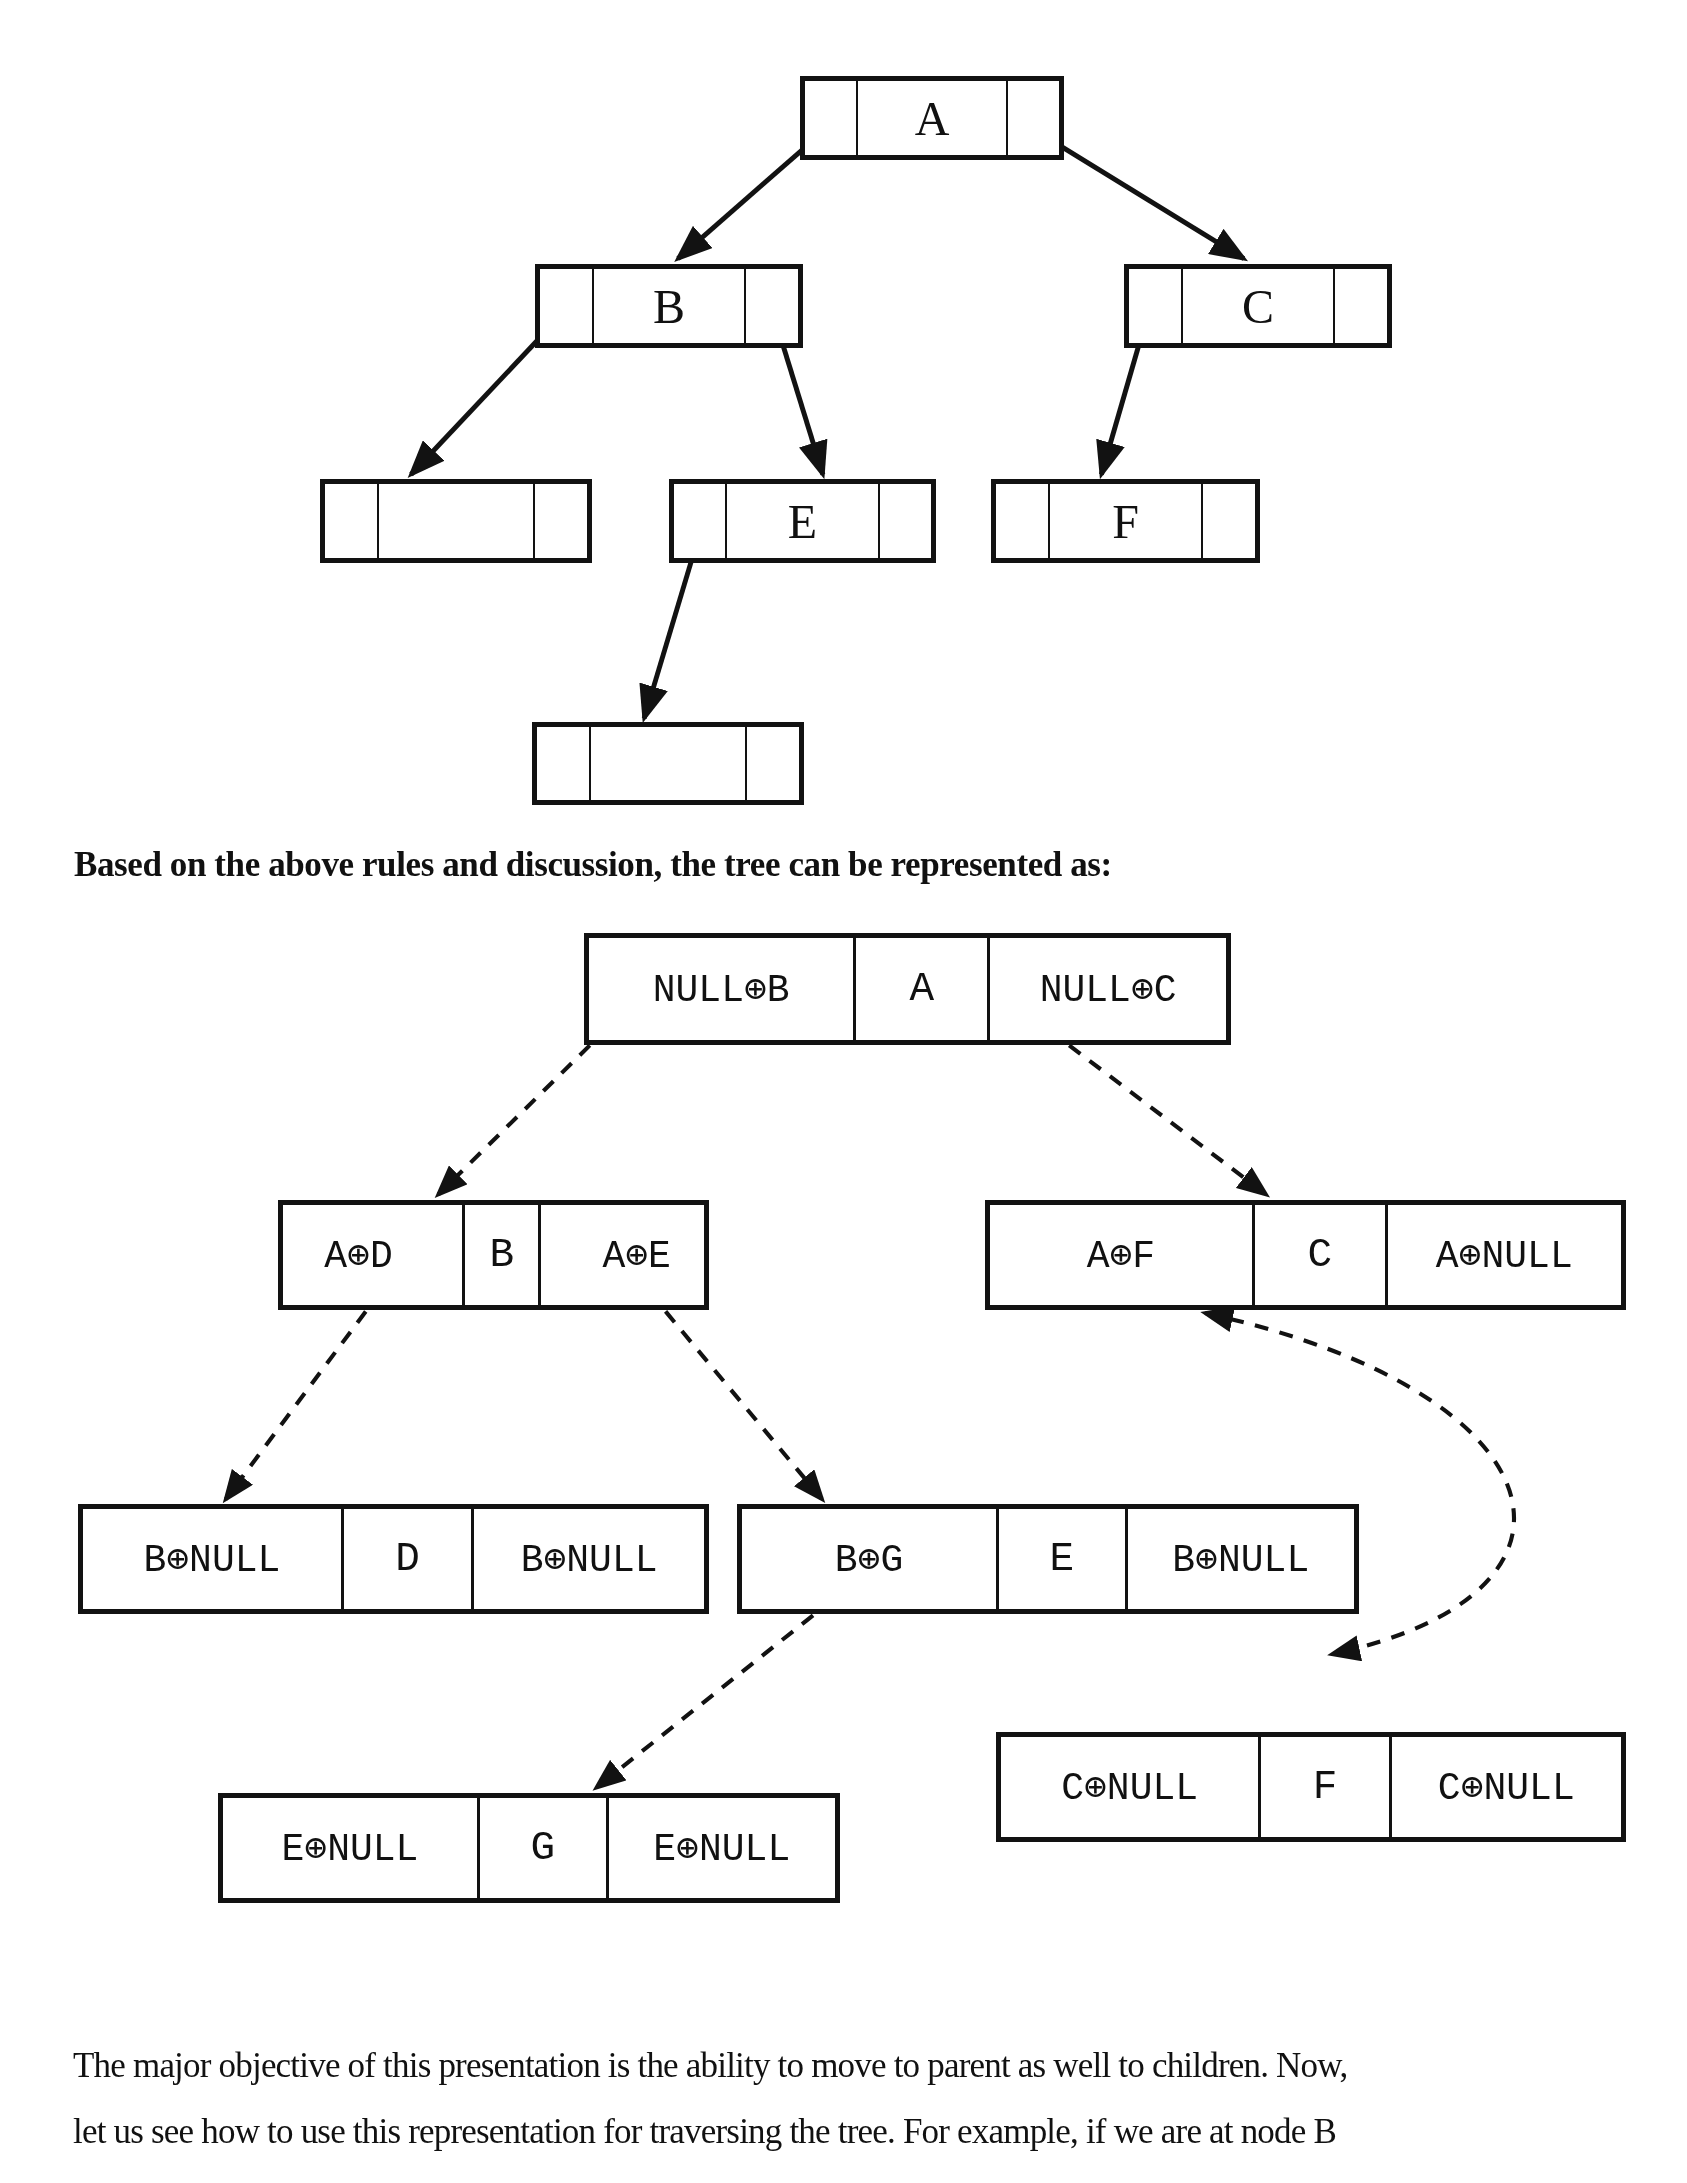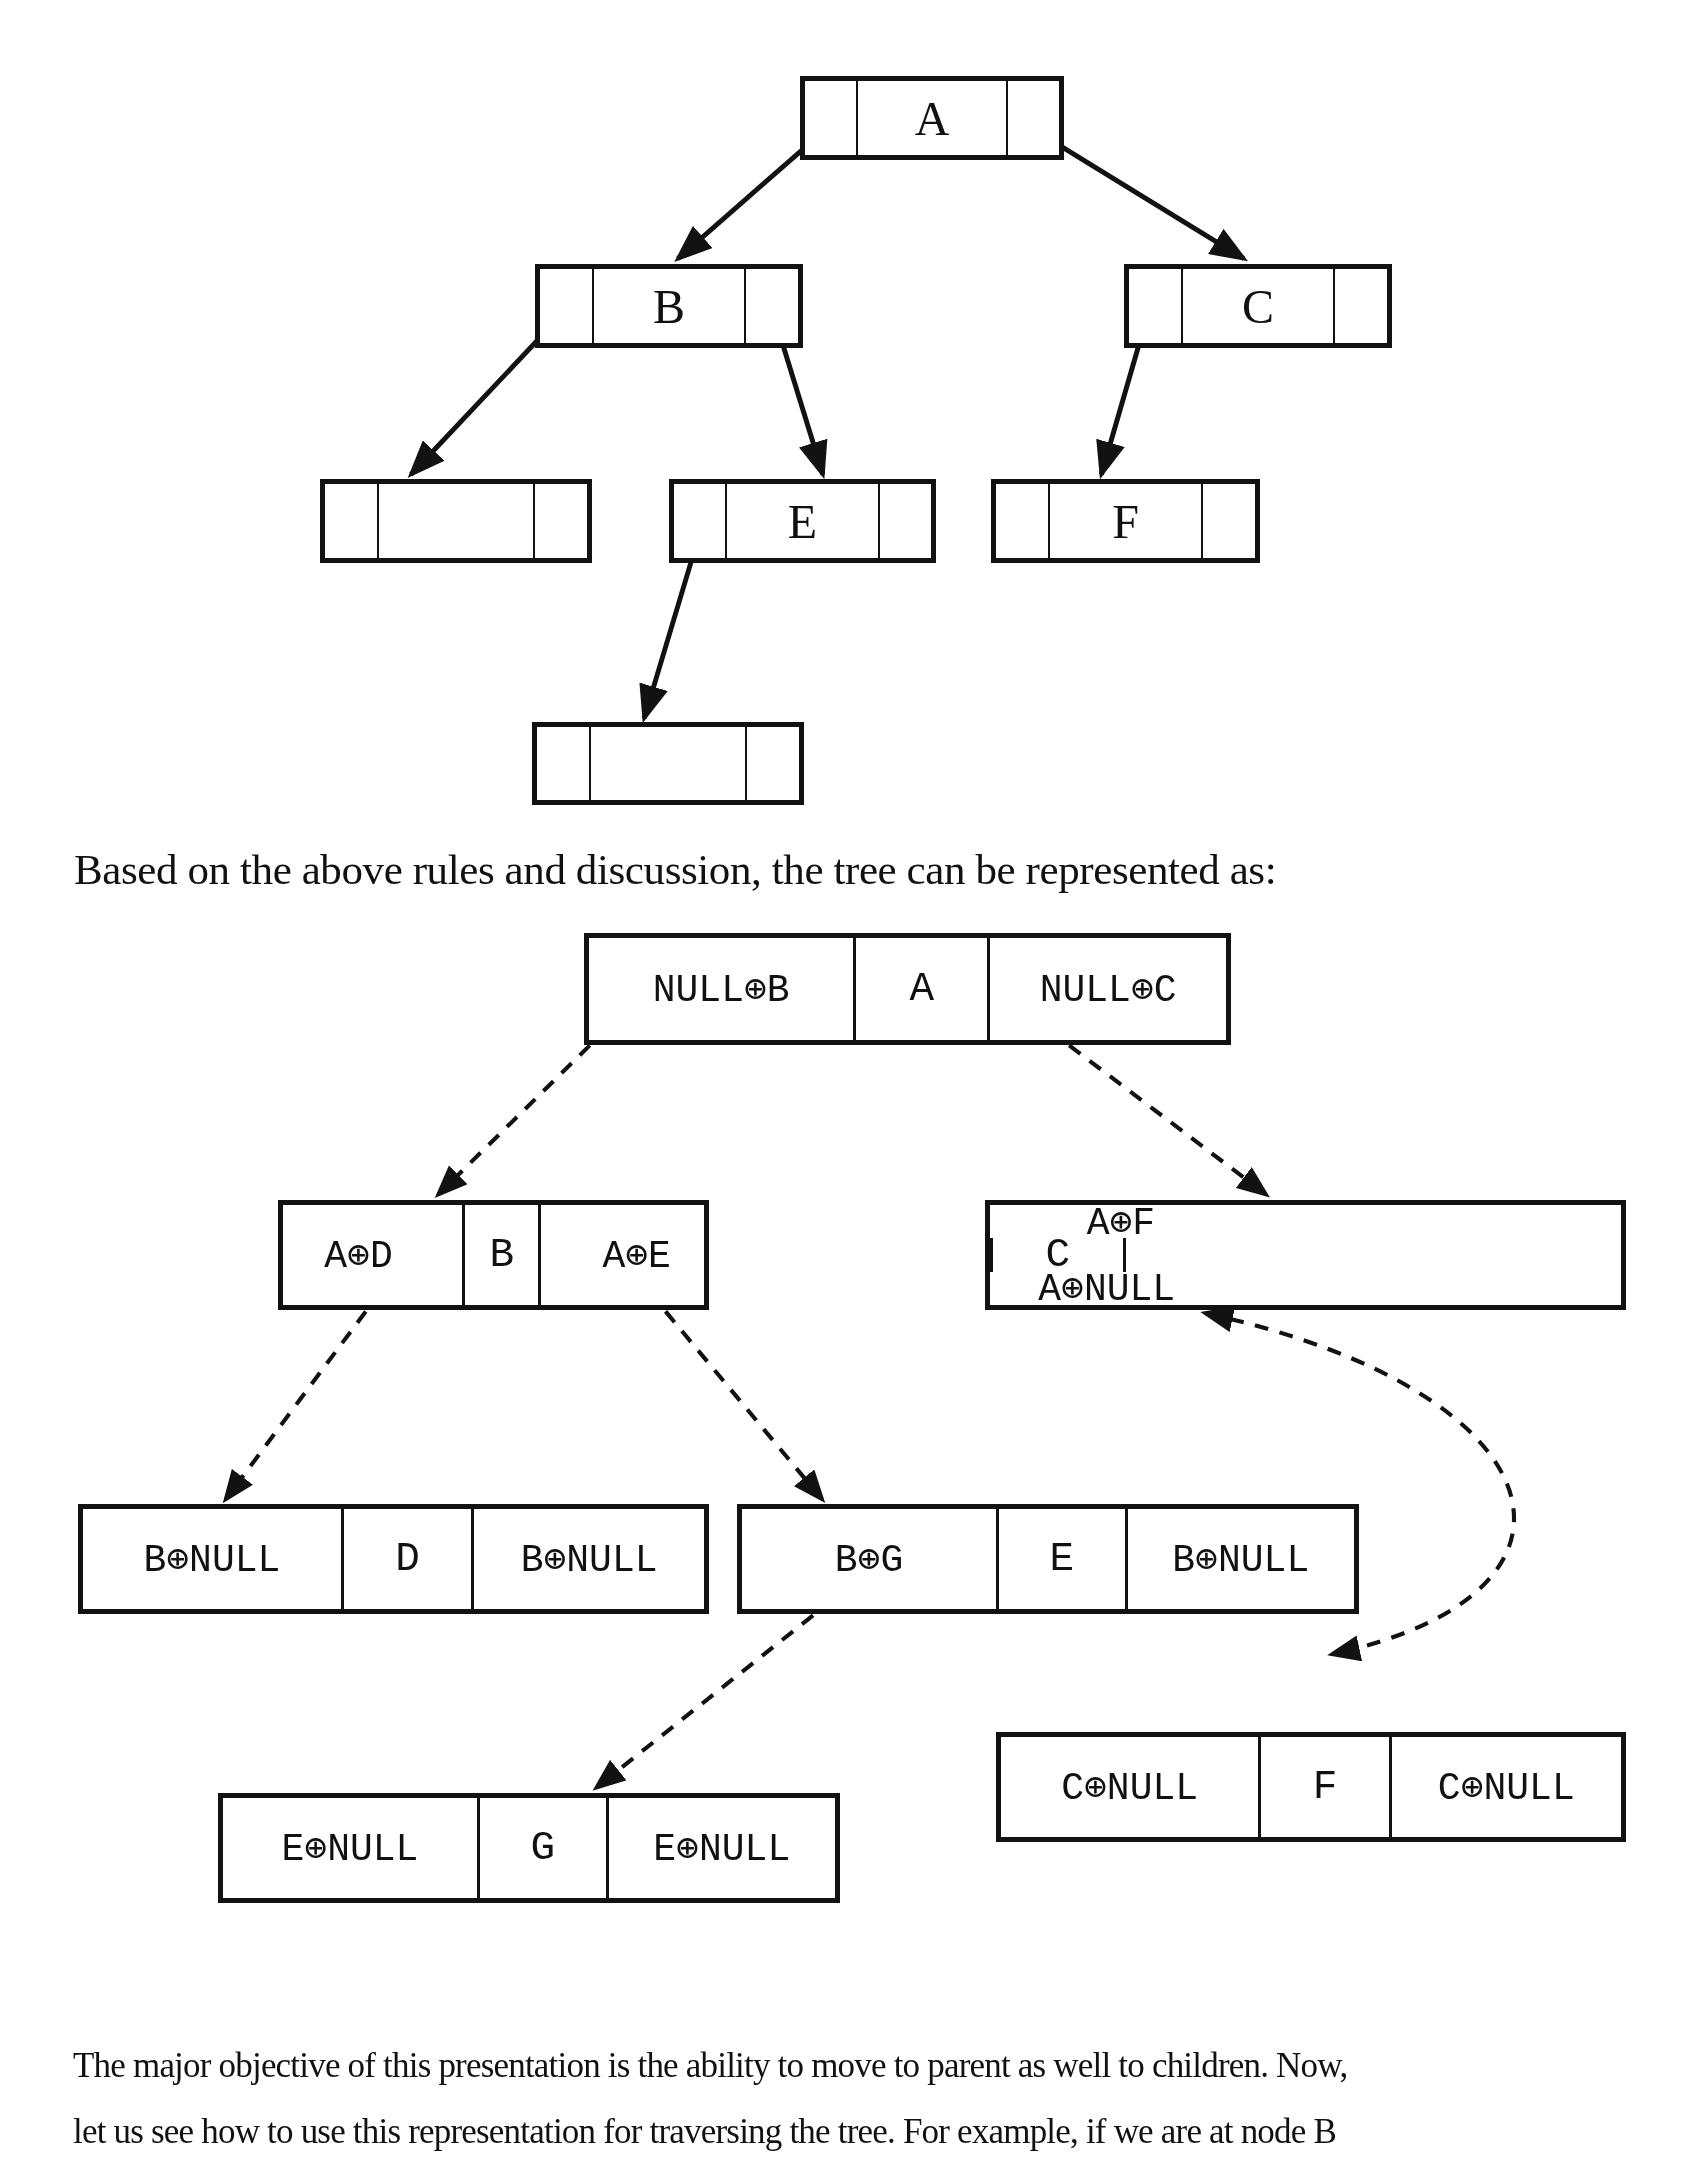--- a/index.html
+++ b/index.html
@@ -18,21 +18,21 @@
                font-family:"Liberation Serif", serif;font-size:48px;}
   .t-node .c-r{width:20%;}
 
   
   .x-node{border-width:5px;}
   .x-node .c-l{width:41.5%;font-family:"Liberation Mono","DejaVu Sans Mono",monospace;font-size:38px;}
   .x-node .c-m{width:21.5%;border-left:3.3px solid #121212;border-right:3.3px solid #121212;
                font-family:"Liberation Mono","DejaVu Sans Mono",monospace;font-size:41px;}
   .x-node .c-r{width:37%;font-family:"Liberation Mono","DejaVu Sans Mono",monospace;font-size:38px;}
 
-  .caption{position:absolute;left:74px;top:845px;font-size:43px;letter-spacing:-0.4px;white-space:nowrap;}
+  .caption{position:absolute;left:74px;top:845px;font-size:35px;letter-spacing:-0.4px;white-space:nowrap;font-weight:bold;}
   .paragraph{position:absolute;left:73px;top:2027px;font-size:35px;line-height:54px;letter-spacing:-0.8px;}
   .paragraph div{white-space:nowrap;margin-top:12px;}
 
   .sar{stroke:#121212;stroke-width:6;fill:none;}
   .dar{stroke:#121212;stroke-width:5;fill:none;stroke-dasharray:17 14;}
 </style>
 </head>
 <body>
 
 <div id="canvas">
@@ -103,21 +103,21 @@
   <div class="node x-node" style="left:584px;top:933px;width:647px;height:112px;">
     <div class="cell c-l">NULL⊕B</div>
     <div class="cell c-m">A</div>
     <div class="cell c-r">NULL⊕C</div>
   </div>
   <div class="node x-node" style="left:278px;top:1200px;width:431px;height:110px;gap:28px;">
     <div class="cell c-l">A⊕D</div>
     <div class="cell c-m">B</div>
     <div class="cell c-r">A⊕E</div>
   </div>
-  <div class="node x-node" style="left:985px;top:1200px;width:641px;height:110px;flex-direction:column;">
+  <div class="node x-node" style="left:985px;top:1200px;width:641px;height:110px;">
     <div class="cell c-l">A⊕F</div>
     <div class="cell c-m">C</div>
     <div class="cell c-r">A⊕NULL</div>
   </div>
   <div class="node x-node" style="left:78px;top:1504px;width:631px;height:110px;">
     <div class="cell c-l">B⊕NULL</div>
     <div class="cell c-m">D</div>
     <div class="cell c-r">B⊕NULL</div>
   </div>
   <div class="node x-node" style="left:737px;top:1504px;width:622px;height:110px;">

